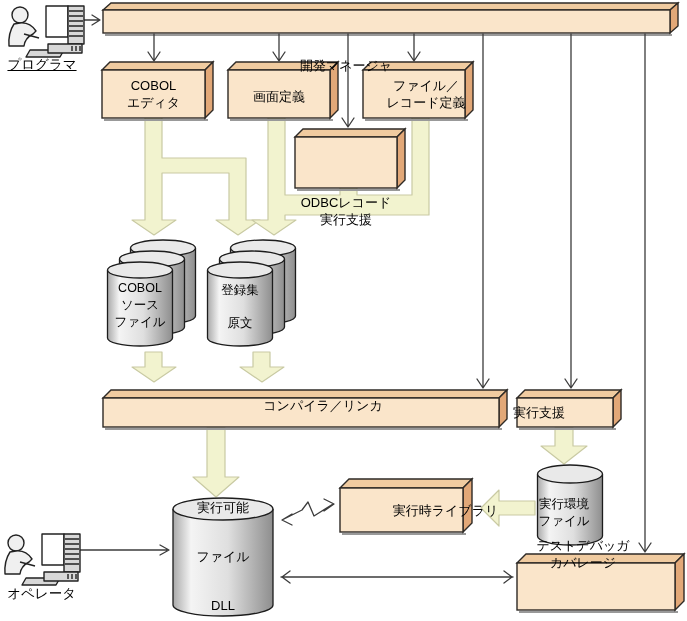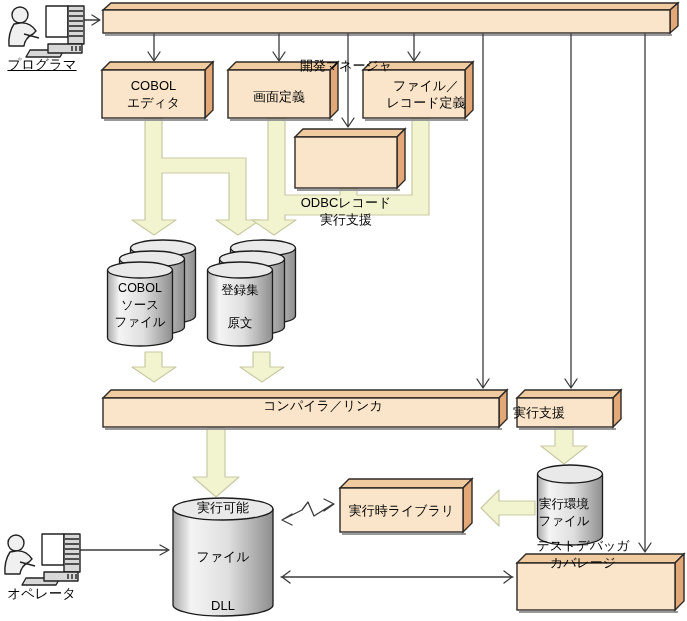--- a/index.html
+++ b/index.html
@@ -204,21 +204,21 @@
   </div>
 
   <div class="lbl" style="left:103px;top:398px;width:396px;height:15px;padding-left:22px;">
     <span>コンパイラ／リンカ</span>
   </div>
 
   <div class="lbl" style="left:491px;top:398px;width:96px;height:29px;">
     <span>実行支援</span>
   </div>
 
-  <div class="lbl" style="left:340px;top:488px;width:123px;height:44px;">
+  <div class="lbl" style="left:340px;top:488px;width:123px;height:44px;padding-left:44px;">
     <span>実行時ライブラリ</span>
   </div>
 
   <div class="lbl small" style="left:537px;top:494px;width:54px;height:38px;">
     <span>実行環境</span>
     <span>ファイル</span>
   </div>
 
   <div class="lbl" style="left:173px;top:528px;width:100px;height:56px;gap:32px;">
     <span>実行可能</span>

